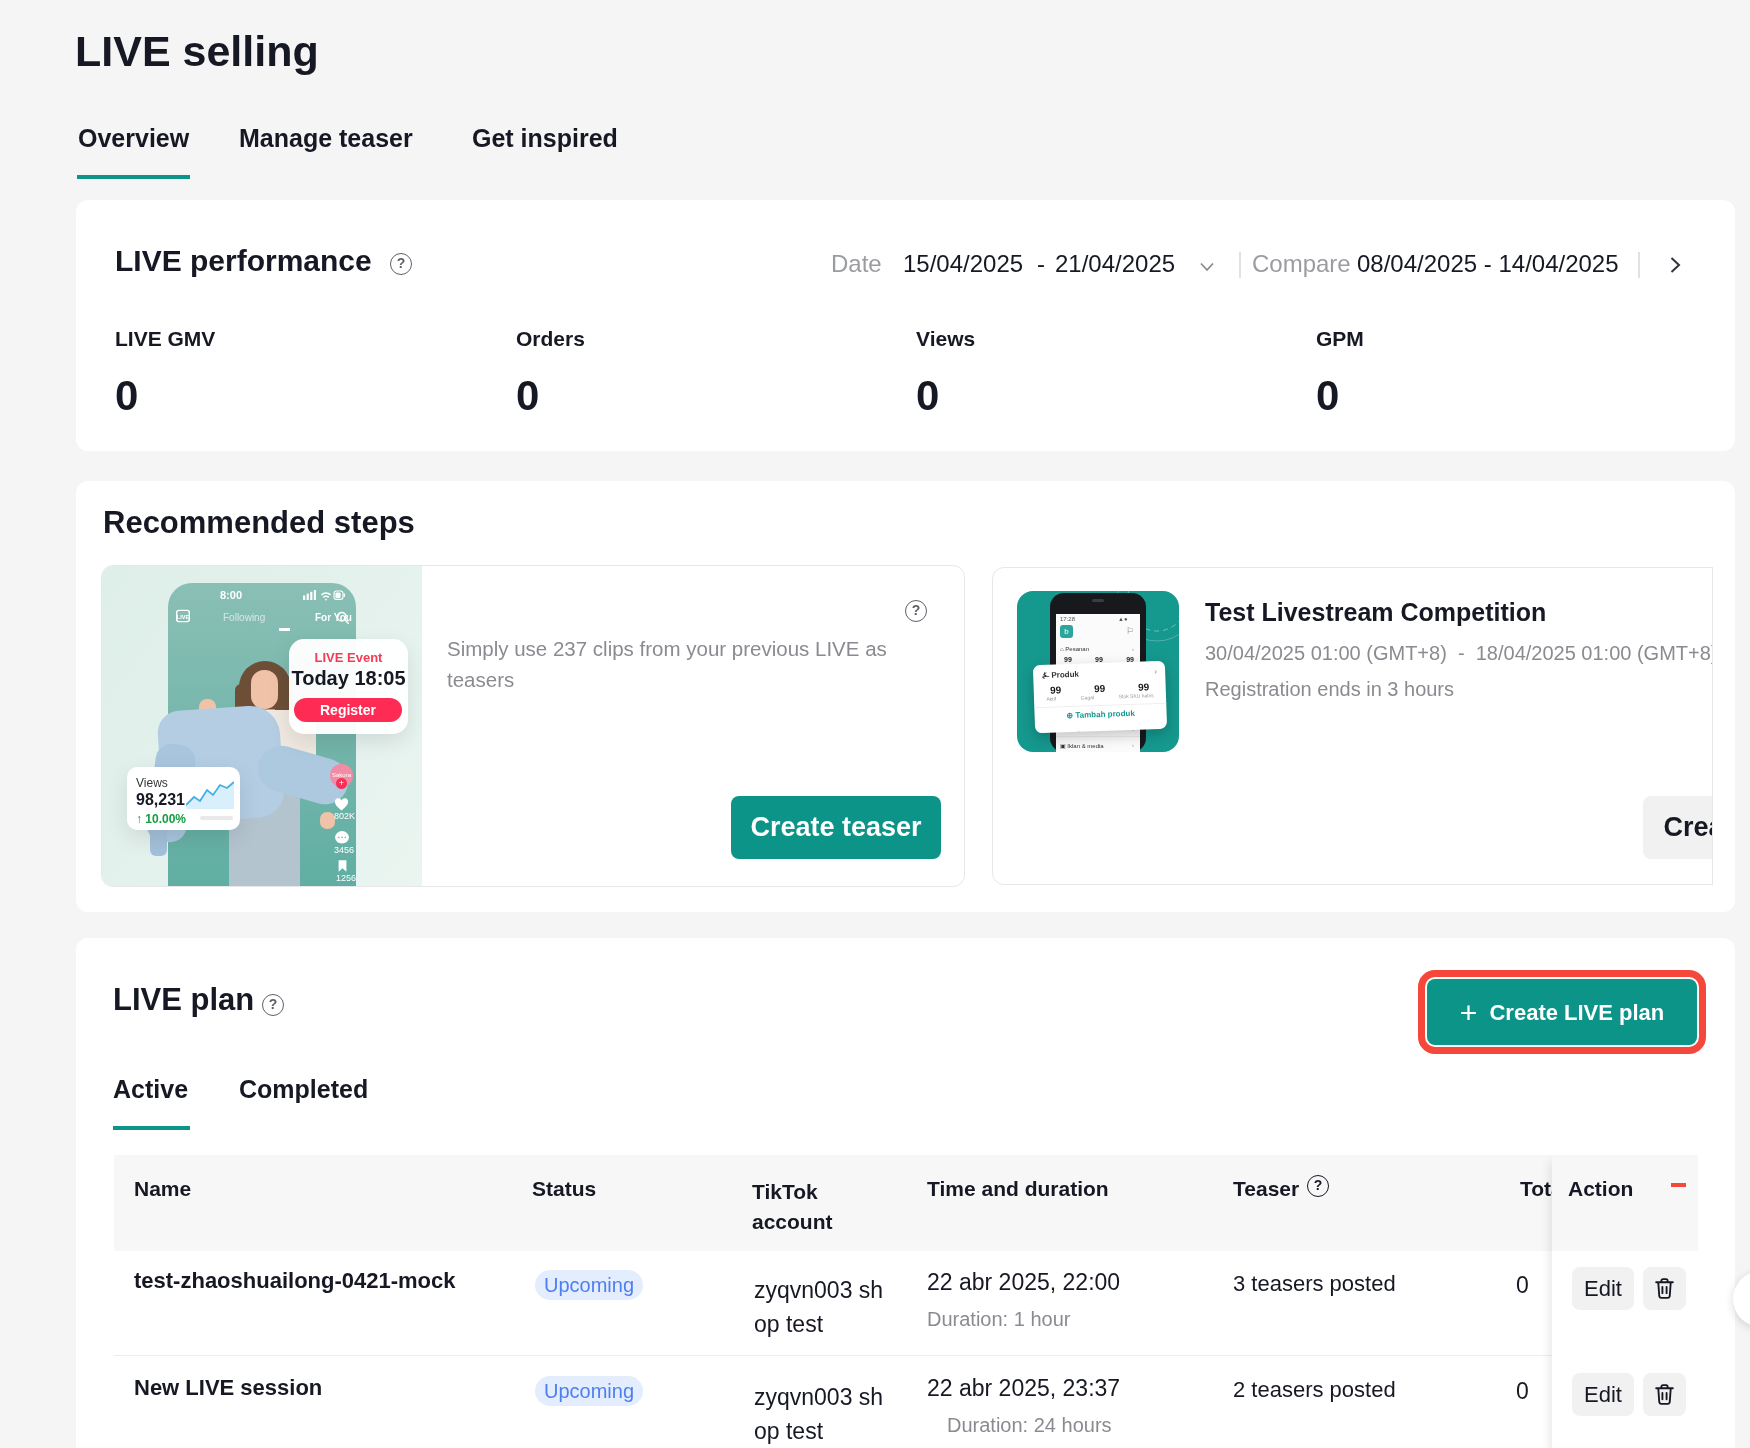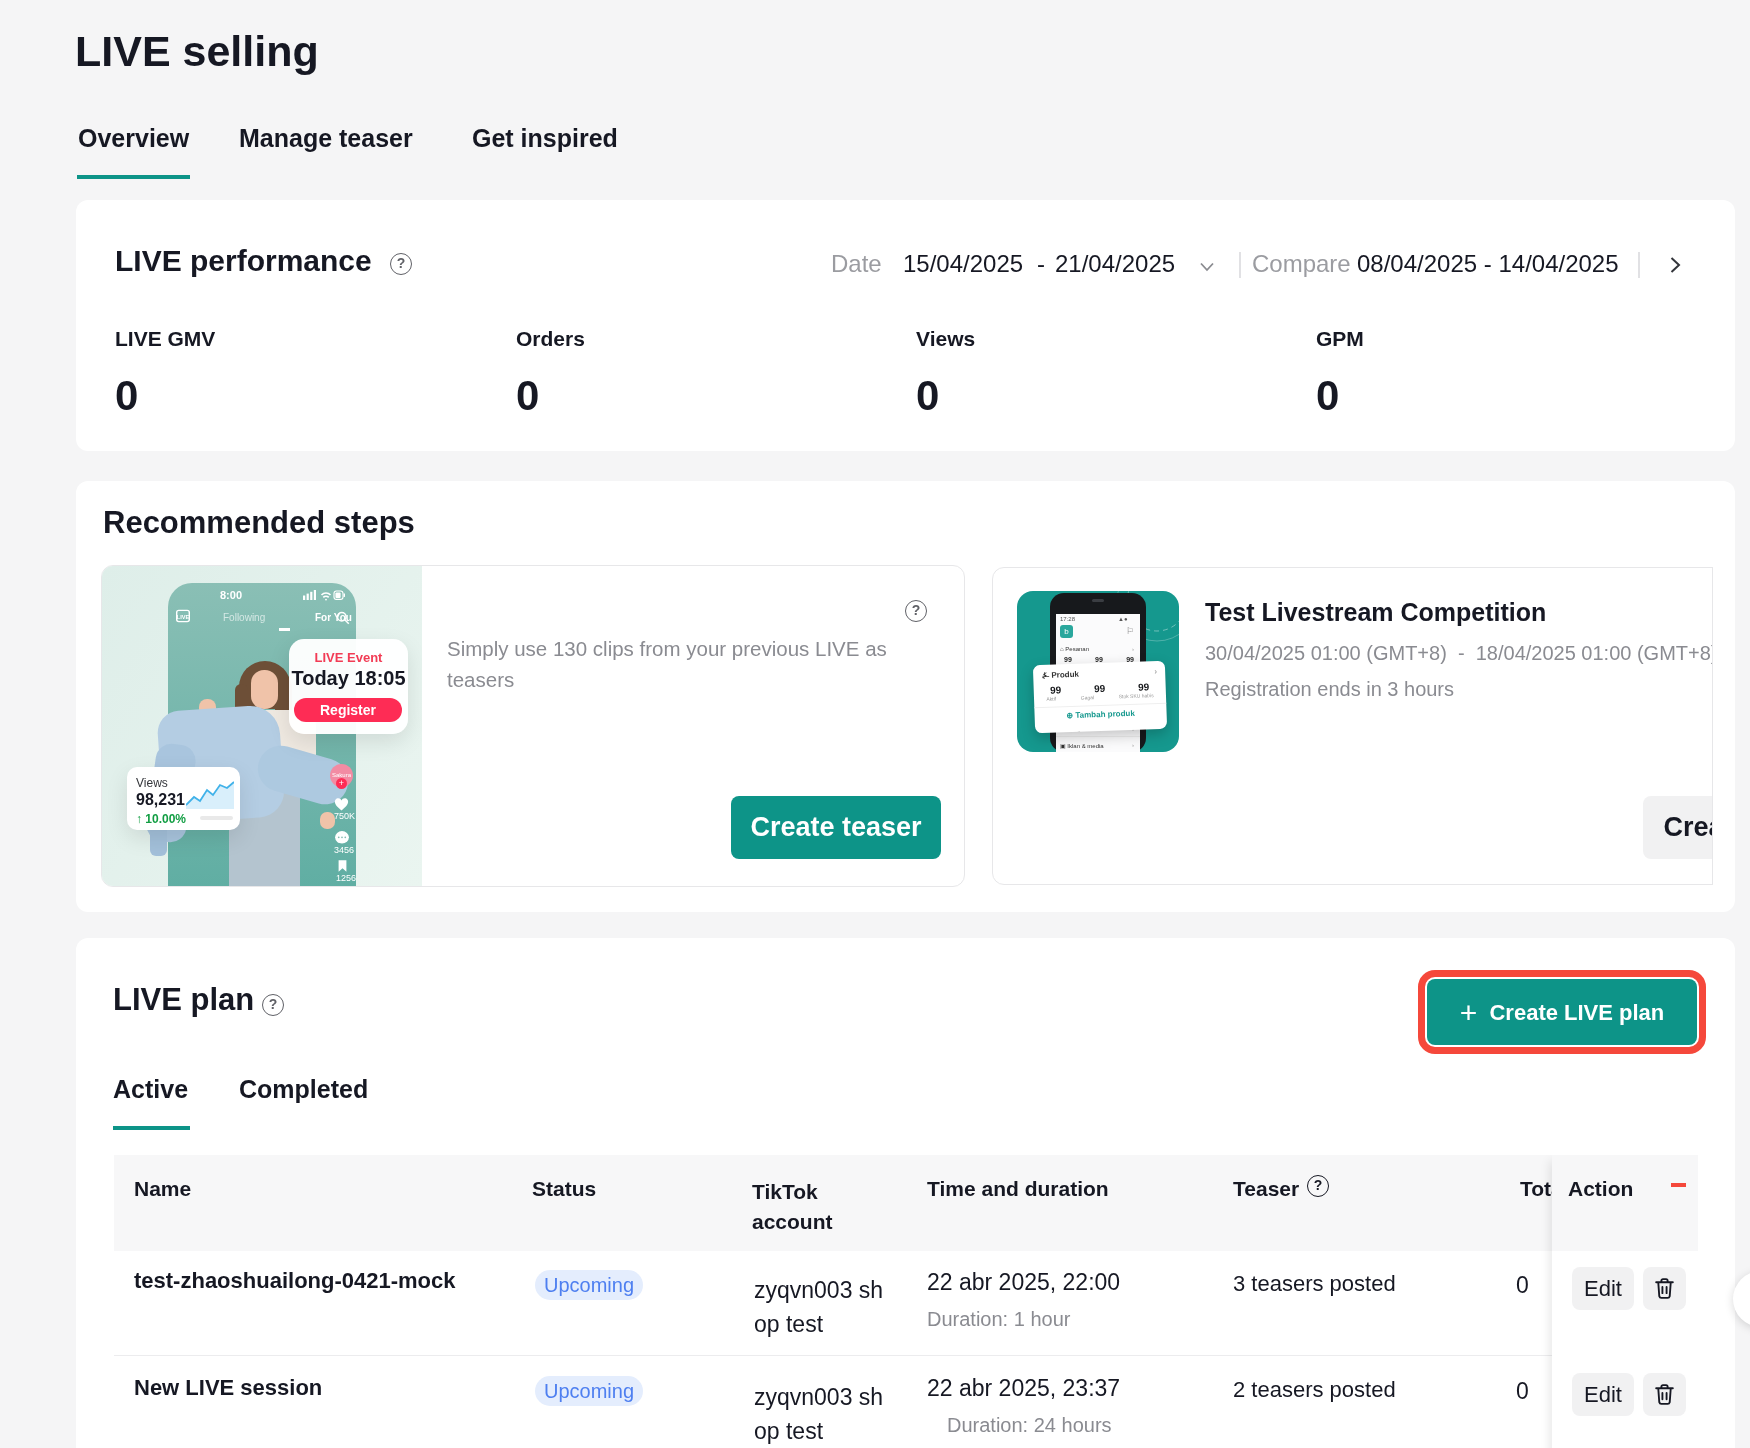--- a/index.html
+++ b/index.html
@@ -104,21 +104,21 @@
       <div class="abs" style="left:155px; top:186px; width:92px; height:46px; background:#adc9e0; border-radius:24px; transform:rotate(16deg);"></div>
       <div class="abs" style="left:49px; top:178px; width:40px; height:98px; background:#a9c5de; border-radius:16px; transform:rotate(8deg);"></div>
       <div class="abs" style="left:48px; top:258px; width:17px; height:32px; background:#a3c0da; border-radius:6px;"></div>
       <div class="abs" style="left:218px; top:246px; width:15px; height:17px; background:#f0c3a9; border-radius:7px;"></div>
 
       <div class="abs" style="left:228px; top:198px; width:23px; height:23px; background:#f28ba3; border-radius:50%; color:#fff; font-size:6px; text-align:center; line-height:23px;">Sakura</div>
       <div class="abs" style="left:234px; top:212px; width:11px; height:11px; background:#fe2c55; border-radius:50%; color:#fff; font-size:9px; line-height:11px; text-align:center;">+</div>
       <svg class="abs" style="left:231px; top:230px;" width="17px" height="16" viewBox="0 0 24 22">
           <path d="M12 20 C4 14 1 9 3.5 5 C6 1.5 10.5 2.5 12 6 C13.5 2.5 18 1.5 20.5 5 C23 9 20 14 12 20Z" fill="#fff"></path>
         </svg>
-      <div class="abs" style="left:232px; top:245px; font-size:9px; color:#fff;">750K</div>
+      <div class="abs" style="left:232px; top:245px; font-size:9px; color:#fff;">802K</div>
       <svg class="abs" style="left:232px; top:264px;" width="16" height="16" viewBox="0 0 22 22">
           <ellipse cx="11" cy="10" rx="9.5" ry="8.5" fill="#fff"></ellipse>
           <path d="M5 17.5 l2-4.5 l5 3z" fill="#fff"></path>
           <circle cx="6.5" cy="10" r="1.2" fill="#86bcb2"></circle>
           <circle cx="11" cy="10" r="1.2" fill="#86bcb2"></circle>
           <circle cx="15.5" cy="10" r="1.2" fill="#86bcb2"></circle>
         </svg>
       <div class="abs" style="left:232px; top:279px; font-size:9px; color:#fff;">3456</div>
       <svg class="abs" style="left:234px; top:293px;" width="13" height="14" viewBox="0 0 20 20">
           <path d="M4 1 h12 v18 l-6-5.5 l-6 5.5z" fill="#fff"></path>
@@ -137,21 +137,21 @@
         <div class="abs" style="left:9px; top:45px; font-size:12px; color:#129e43; font-weight:bold;">↑ 10.00%</div>
         <svg class="abs" style="left:59px; top:14px;" width="48" height="28" viewBox="0 0 48 28">
           <path d="M0 24 L8 16 L14 20 L21 9 L27 14 L34 4 L41 7 L48 1 L48 28 L0 28Z" fill="#d9effb"></path>
           <path d="M0 24 L8 16 L14 20 L21 9 L27 14 L34 4 L41 7 L48 1" fill="none" stroke="#41b2e9" stroke-width="1.8"></path>
         </svg>
         <div class="abs" style="left:73px; top:49px; width:33px; height:4px; background:#e9e9e9; border-radius:2px;"></div>
       </div>
     </div>
 
     <div class="qcircle" style="left:803px; top:34px;">?</div>
-    <div class="abs" style="left:345px; top:67px; width:445px; font-size:20.5px; line-height:31px; color:#8a8b91;">Simply use 130 clips from your previous LIVE as teasers</div>
+    <div class="abs" style="left:345px; top:67px; width:445px; font-size:20.5px; line-height:31px; color:#8a8b91;">Simply use 237 clips from your previous LIVE as teasers</div>
     <div class="abs" style="left:629px; top:230px; width:210px; height:63px; background:#0d9488; border-radius:8px; color:#fff; font-size:27px; font-weight:bold; text-align:center; line-height:63px;">Create teaser</div>
   </div>
 
   <div class="abs" style="left:916px; top:86px; width:720px; height:320px; overflow:hidden;">
     <div class="abs" style="left:0; top:0; width:862px; height:318px; border:1px solid #e7e7e9; border-radius:12px; background:#fff;">
 
       <div class="abs" style="left:24px; top:23px; width:162px; height:161px; background:#15988e; border-radius:16px; overflow:hidden;">
         <svg class="abs" style="left:92px; top:-20px;" width="80" height="80" viewBox="0 0 80 80">
             <circle cx="48" cy="30" r="30" fill="none" stroke="rgba(255,255,255,.4)" stroke-width="1" stroke-dasharray="5 4"></circle>
             <circle cx="48" cy="30" r="40" fill="none" stroke="rgba(255,255,255,.25)" stroke-width="1"></circle>

